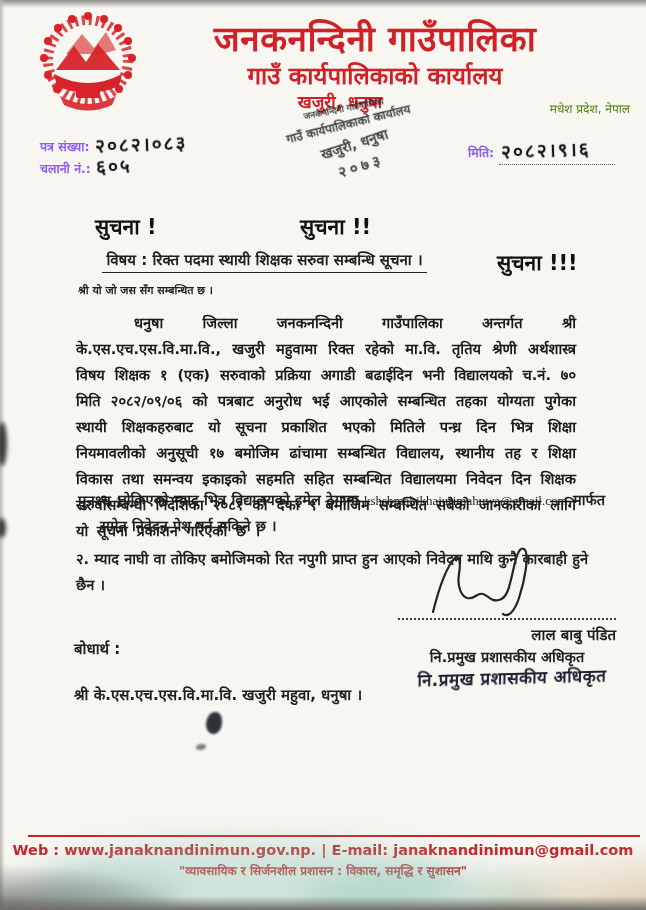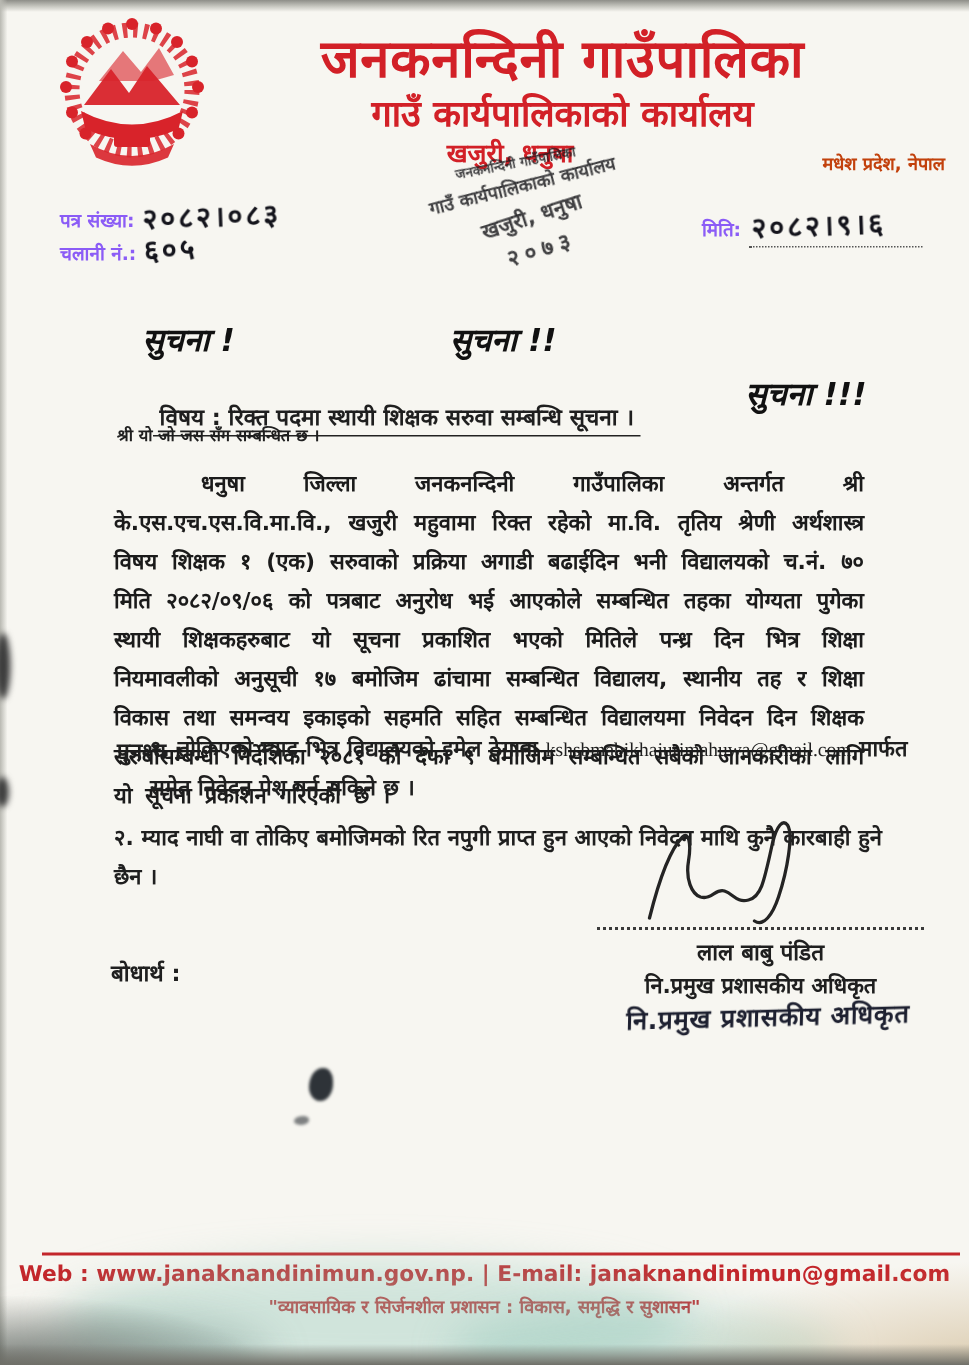--- a/index.html
+++ b/index.html
@@ -29,58 +29,58 @@
 
   
   .emblem{position:absolute;left:36px;top:8px;width:104px;height:116px;}
   .muni-title{position:absolute;left:140px;top:14px;width:470px;text-align:center;
     font-size:35px;font-weight:700;color:#d22027;letter-spacing:.5px;}
   .office-title{position:absolute;left:140px;top:58px;width:470px;text-align:center;
     font-size:24px;font-weight:700;color:#d22027;}
   .addr{position:absolute;left:250px;top:90px;width:180px;text-align:center;
     font-size:17px;font-weight:700;color:#d22027;}
   .province{position:absolute;left:470px;top:100px;width:160px;text-align:right;
-    font-size:12px;font-weight:700;color:#c2410c;}
+    font-size:12px;font-weight:400;color:#4d7c0f;}
   .label{font-size:12.5px;font-weight:700;color:#8b5cf6;}
   .letter-no{position:absolute;left:40px;top:131px;}
   .chalani{position:absolute;left:40px;top:153px;}
   .hand{font-size:19px;font-weight:600;color:#14141c;transform:rotate(-2deg);
     display:inline-block;letter-spacing:2px;filter:blur(.2px);}
   .miti{position:absolute;left:468px;top:137px;white-space:nowrap;}
   .miti .dots{display:inline-block;border-bottom:1.6px dotted #555;padding:0 4px 1px 2px;}
   
   .inkstamp{position:absolute;left:268px;top:100px;width:175px;height:95px;
     transform:rotate(-17deg);color:rgba(25,25,28,.82);filter:blur(.35px);
     text-align:center;font-weight:700;}
   .inkstamp .s1{font-size:9px;transform:rotate(6deg);}
   .inkstamp .s2{font-size:12px;transform:rotate(3deg);margin-top:1px;}
   .inkstamp .s3{font-size:14px;transform:rotate(-1deg);margin-top:3px;}
   .inkstamp .s4{font-size:15px;letter-spacing:4px;margin-top:3px;}
 
   
-  .suchana{position:absolute;top:212px;font-size:21px;font-weight:700;color:#111;font-style:italic;}
-  .subject{position:absolute;left:0;top:267px;width:529px;text-align:center;}
+  .suchana{position:absolute;top:212px;font-size:21px;font-weight:700;color:#111;}
+  .subject{position:absolute;left:0;top:249px;width:529px;text-align:center;}
   .subject span{font-size:15px;font-weight:700;border-bottom:1.4px solid #222;
     padding:0 4px 3px 4px;}
   .salutation{position:absolute;left:78px;top:282px;font-size:11px;font-weight:700;}
 
   .bodytext{position:absolute;left:76px;top:310px;width:500px;
     font-size:14.6px;font-weight:600;line-height:1.78;text-align:justify;
     text-indent:58px;word-spacing:3.5px;color:#1b1b1b;}
   .punashcha{position:absolute;left:78px;top:466px;font-size:15px;font-weight:700;margin-top:24px;}
   .point1{position:absolute;left:78px;top:487px;width:505px;font-size:14.6px;
     font-weight:600;line-height:1.75;text-align:justify;margin-left:22px;}
   .latin{font-family:"Liberation Serif","DejaVu Serif",serif;font-size:13px;font-weight:400;}
   .point2{position:absolute;left:76px;top:546px;width:512px;font-size:14.6px;
     font-weight:600;line-height:1.75;text-align:justify;}
 
   
   .sig-svg{position:absolute;left:425px;top:540px;}
   .sig-dots{position:absolute;left:398px;top:618px;width:218px;border-top:2px dotted #3a3a3a;}
-  .sig-name{position:absolute;left:398px;top:624px;width:218px;text-align:center;
+  .sig-name{position:absolute;left:398px;top:624px;width:218px;text-align:right;
     font-size:15px;font-weight:700;}
   .sig-title{position:absolute;left:388px;top:646px;width:238px;text-align:center;
     font-size:14.5px;font-weight:700;}
   .sig-stamp{position:absolute;left:388px;top:666px;width:248px;text-align:center;
     font-size:17px;font-weight:800;color:#1d2030;transform:rotate(-1.5deg) skewX(-3deg);
     filter:blur(.45px);letter-spacing:.5px;}
 
   .bodhartha{position:absolute;left:74px;top:638px;font-size:15px;font-weight:700;}
   .cc1{position:absolute;left:74px;top:661px;font-size:15px;font-weight:700;}
   .cc2{position:absolute;left:74px;top:684px;font-size:15px;font-weight:700;}
@@ -177,20 +177,21 @@
 
   <svg class="sig-svg" width="130" height="85" viewBox="0 0 130 85">
     <path d="M8 72 C 14 48 22 26 30 18 C 34 14 36 22 34 34 C 32 46 36 56 42 58 C 50 60 52 52 58 54 C 64 56 66 62 74 60 C 82 58 84 50 90 22 C 93 10 97 6 100 10 C 104 16 100 40 94 58 C 90 70 84 78 78 74" fill="none" stroke="#242424" stroke-width="2.2" stroke-linecap="round"></path>
   </svg>
   <div class="sig-dots"></div>
   <div class="sig-name">लाल बाबु पंडित</div>
   <div class="sig-title">नि.प्रमुख प्रशासकीय अधिकृत</div>
   <div class="sig-stamp">नि.प्रमुख प्रशासकीय अधिकृत</div>
 
   <div class="bodhartha">बोधार्थ :</div>
+  <div class="cc2">श्री के.एस.एच.एस.वि.मा.वि. खजुरी महुवा, धनुषा ।</div>
 
   <div class="ink-smudge" style="left:206px;top:712px;width:16px;height:22px;"></div>
   <div class="ink-smudge" style="left:196px;top:744px;width:10px;height:6px;opacity:.6;"></div>
 
   <div class="footer-line"></div>
   <div class="footer-web">
     <span>Web :</span>
     <span>www.janaknandinimun.gov.np.</span>
     <span>|</span>
     <span>E-mail:</span>

